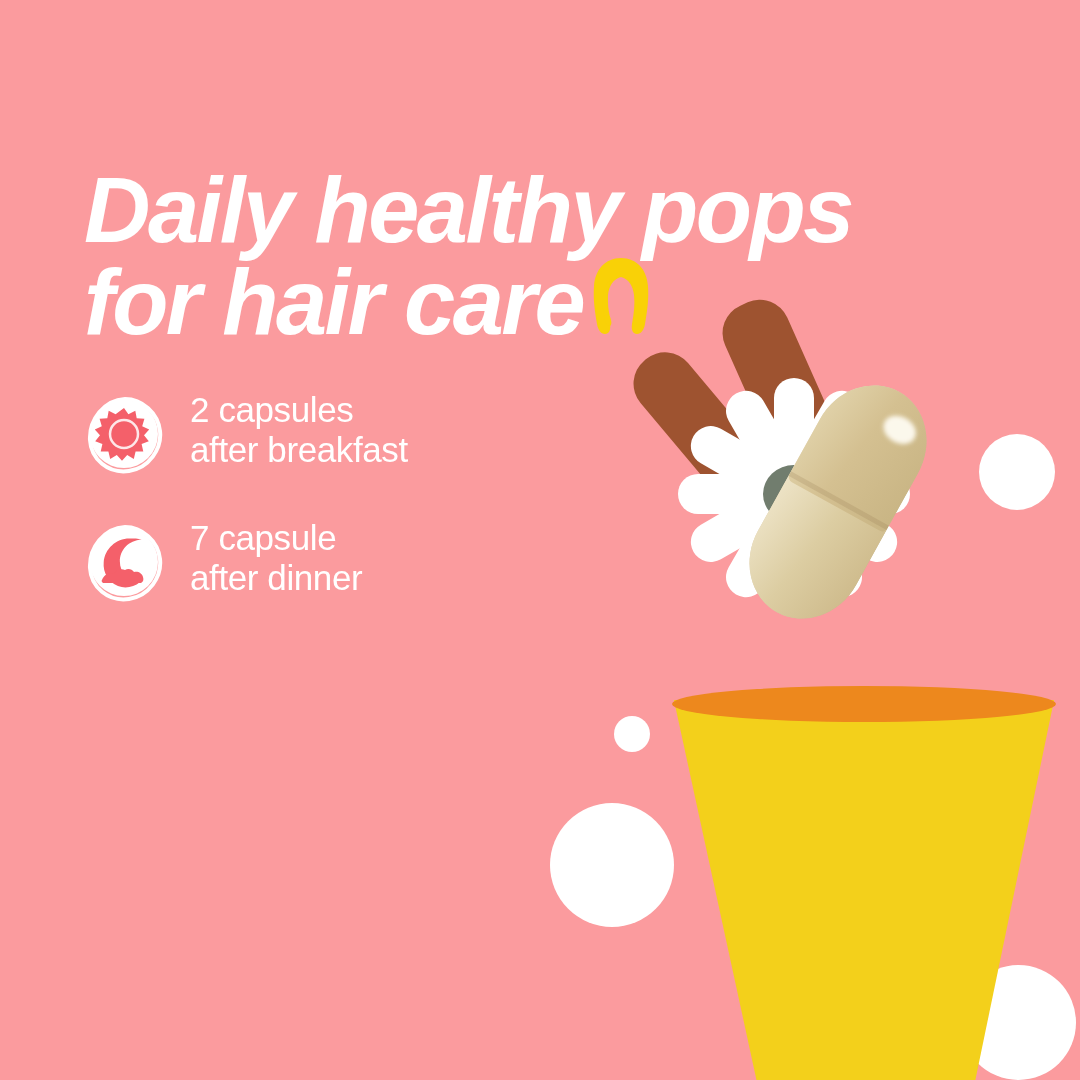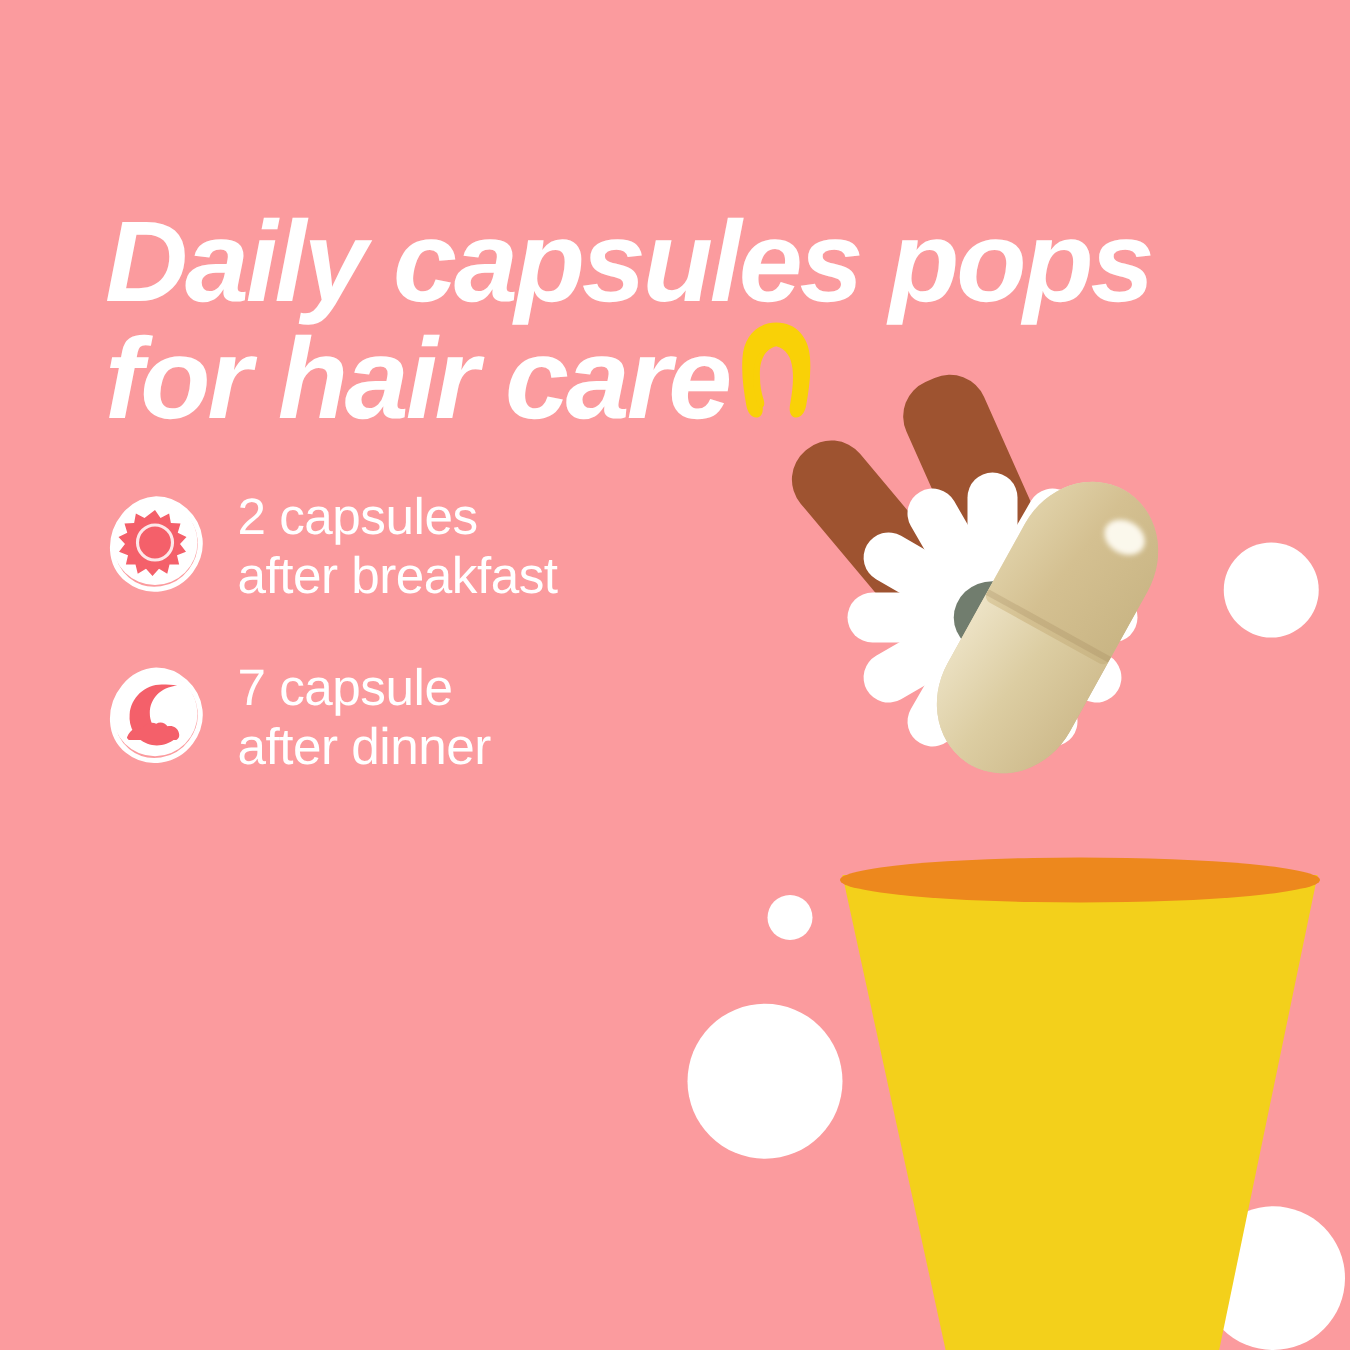--- a/index.html
+++ b/index.html
@@ -226,21 +226,21 @@
     border-radius: 50%;
   }
   .badge-glyph {
     position: absolute;
     left: 4px; top: 4px;
     width: 68px; height: 68px;
   }
   .dose-text {
     margin-left: 26px;
     color: #FFFFFF;
-    font-size: 41px;
+    font-size: 35px;
     font-weight: 400;
     line-height: 1.14;
     letter-spacing: -0.4px;
     white-space: pre-line;
     padding-top: 2px;
   }
 </style>
 </head>
 <body>
 
@@ -278,21 +278,21 @@
 
     <div class="capsule">
       <div class="capsule-bot"></div>
       <div class="capsule-top"></div>
       <div class="capsule-seam"></div>
       <div class="capsule-gloss"></div>
     </div>
   </div>
 
   <div class="headline">
-    <span class="headline-inner">Daily capsules pops
+    <span class="headline-inner">Daily healthy pops
 for hair care</span><span class="hair-icon"><svg viewBox="0 0 64 84" width="64" height="84" xmlns="http://www.w3.org/2000/svg">
           <path d="M32 2C16 2 6 14 5 30c-1 14 1 26 3 38 1 6 4 10 8 10 4 0 6-4 5-10-2-11-3-20-2-29 1-9 5-16 13-18 8 2 12 9 13 18 1 9 0 18-2 29-1 6 1 10 5 10 4 0 7-4 8-10 2-12 4-24 3-38C58 14 48 2 32 2z" fill="#F9D107"></path>
           <path d="M23 24c-4 5-5 13-4 22 0 6 1 12 3 18 1 4 0 6-2 6s-3-2-4-6c-2-8-3-16-2-24 1-9 4-15 9-16z" fill="#F9D107"></path>
         </svg></span>
   </div>
 
 
   <div class="dose-list">
 
     <div class="dose-row">

